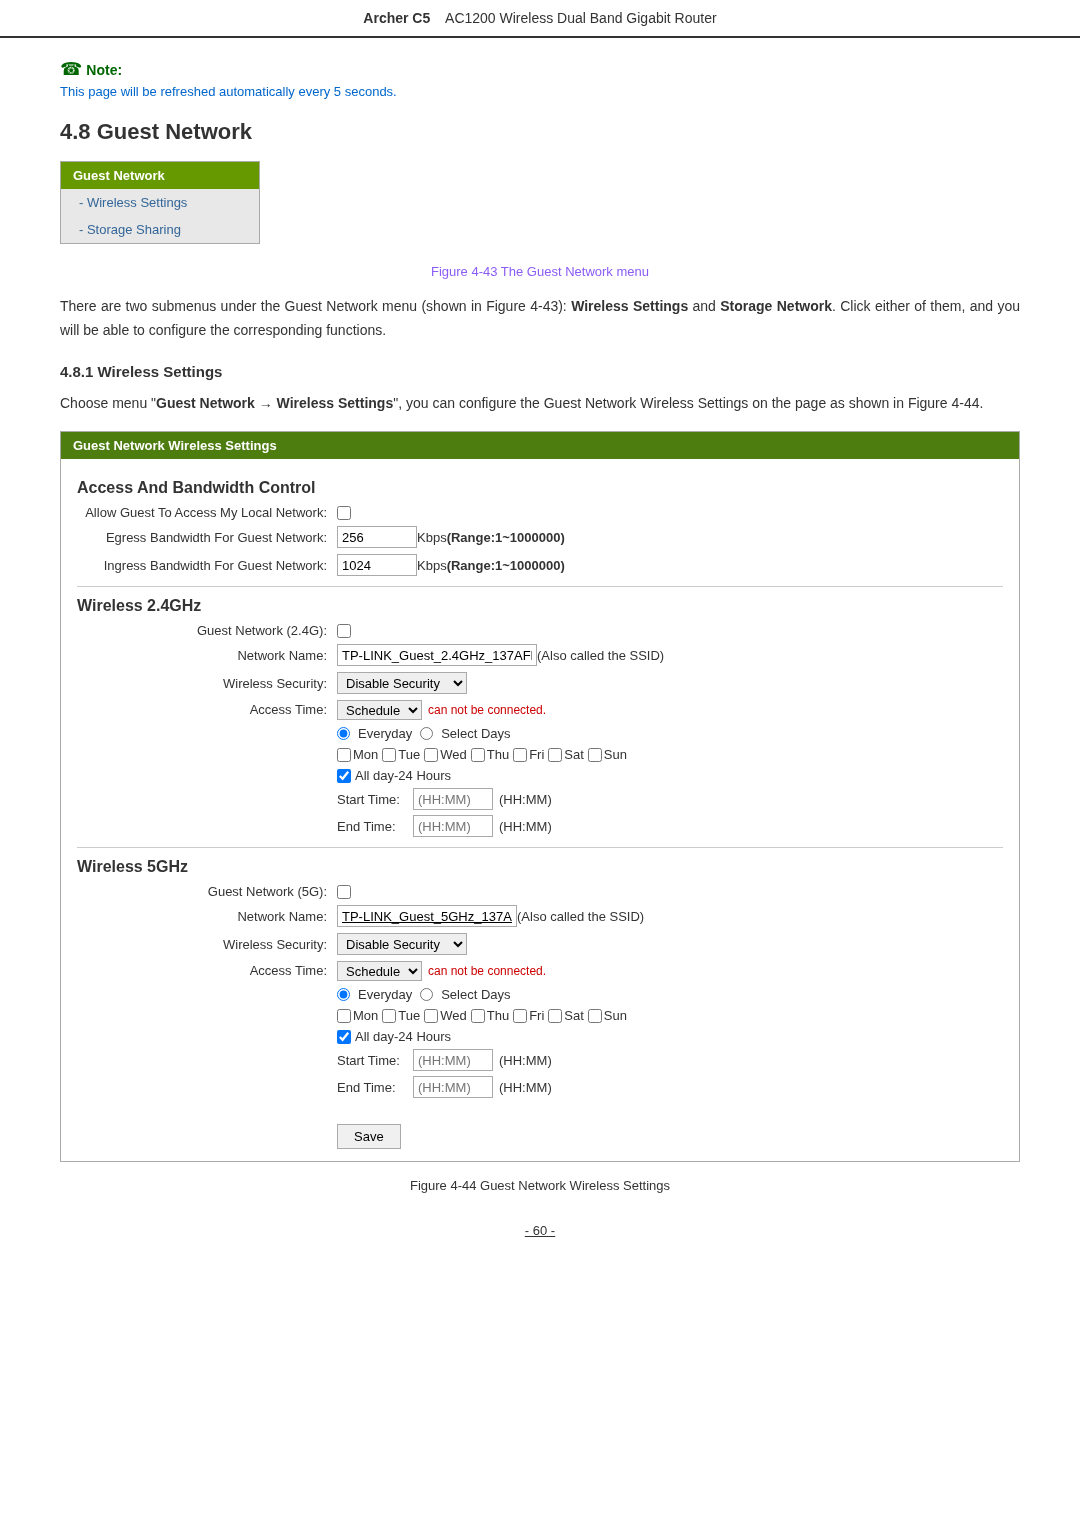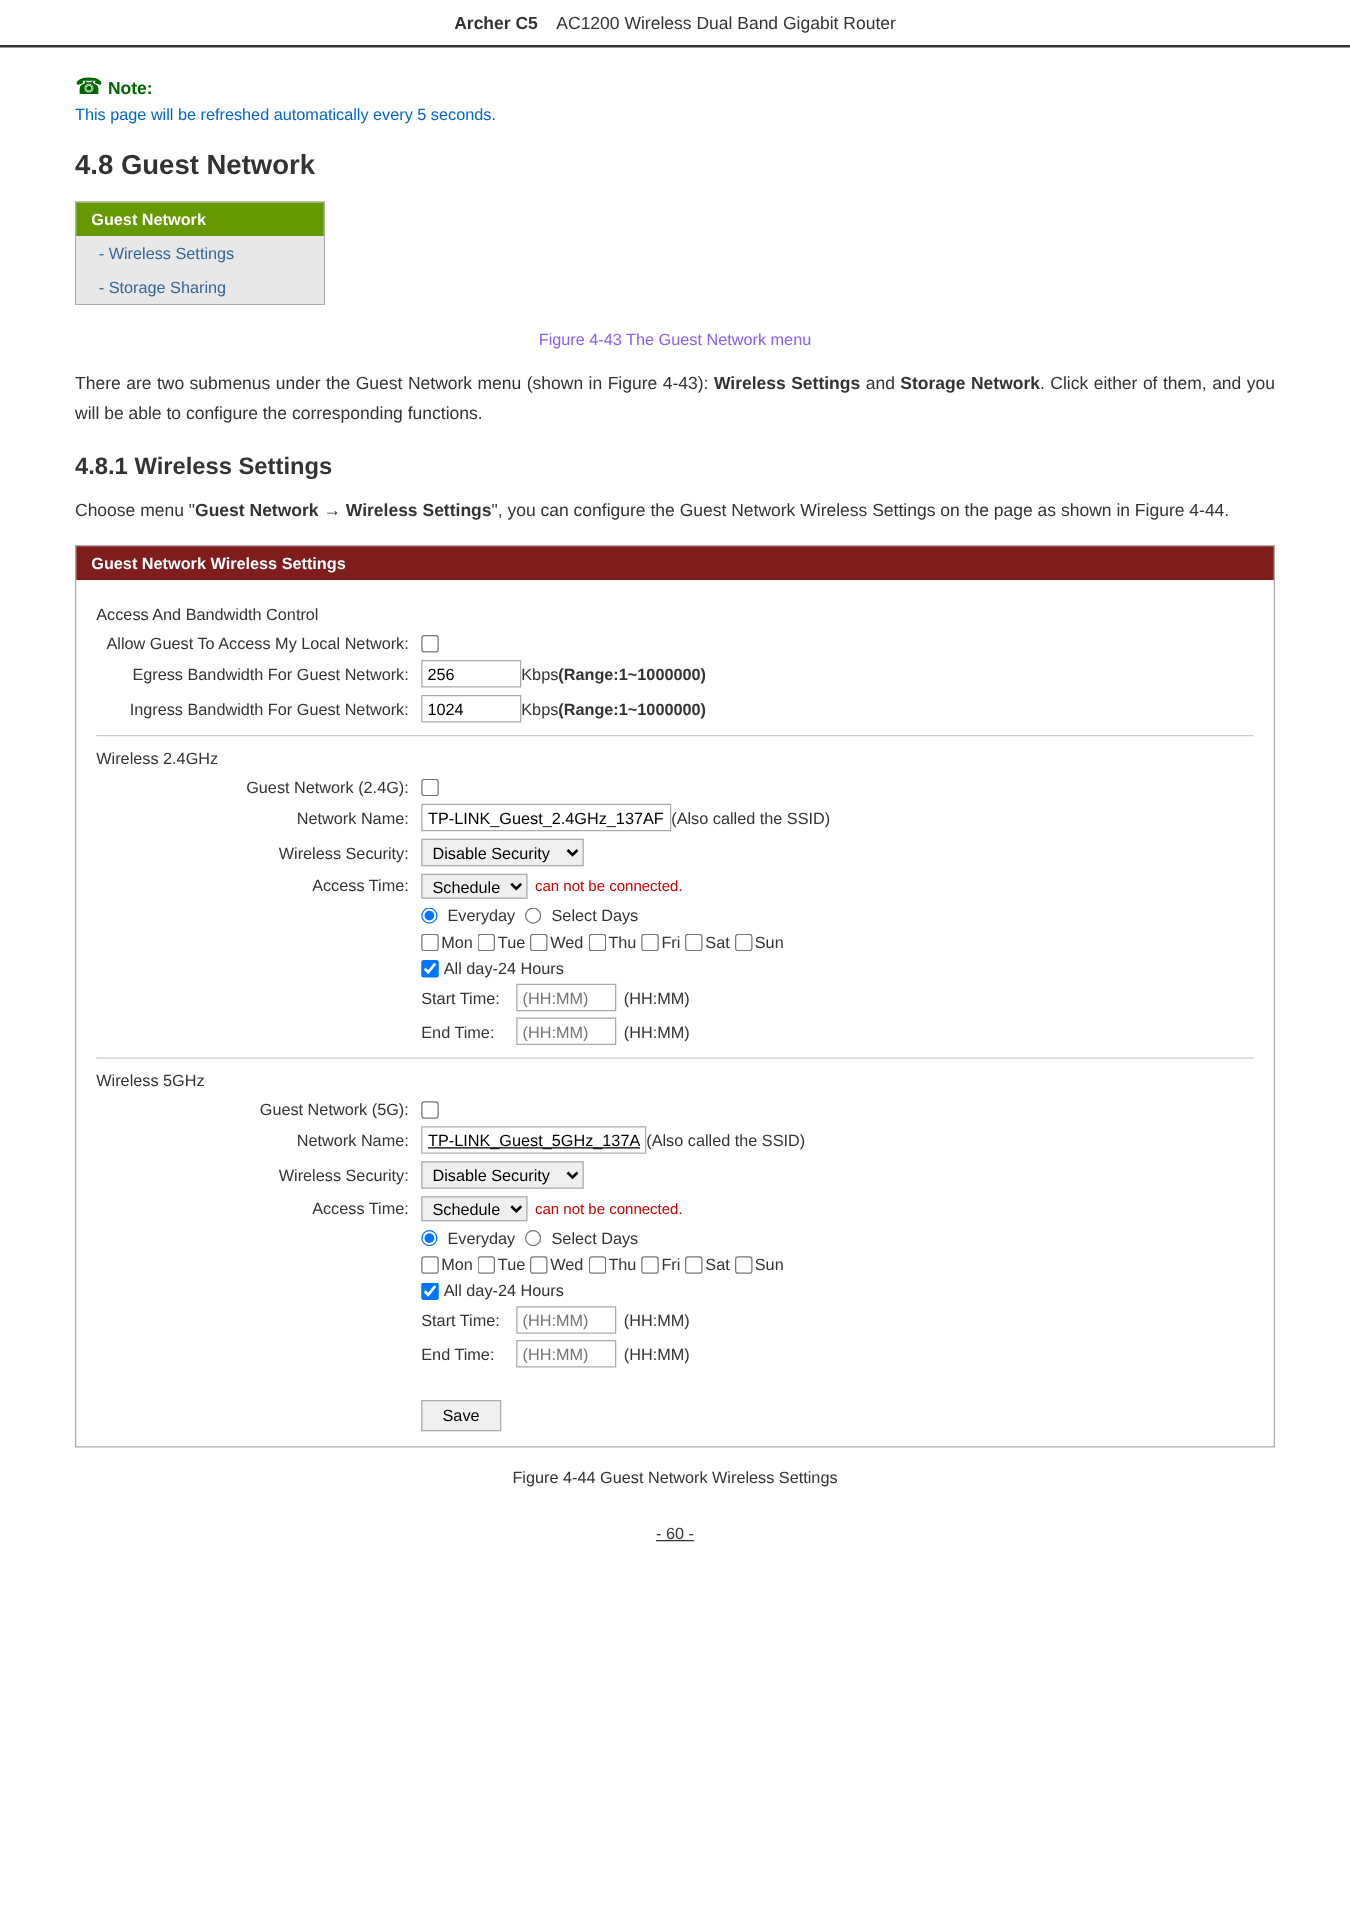--- a/index.html
+++ b/index.html
@@ -89,47 +89,47 @@
       line-height: 1.7;
       margin-bottom: 16px;
       text-align: justify;
     }
 
     .body-text strong {
       font-weight: bold;
     }
 
     .subsection-title {
-      font-size: 19px;
+      font-size: 15px;
       font-weight: bold;
       margin: 20px 0 12px 0;
     }
 
     
     .settings-box {
       border: 1px solid #aaa;
       margin: 16px 0;
       width: 100%;
     }
 
     .settings-box-header {
-      background: #7f1d1d;
+      background: #4d7c0f;
       color: #fff;
       font-weight: bold;
       font-size: 13px;
       padding: 6px 12px;
     }
 
     .settings-box-body {
       padding: 12px 16px;
     }
 
     .section-group-title {
-      font-weight: normal;
-      font-size: 13px;
+      font-weight: bold;
+      font-size: 16px;
       margin: 8px 0 8px 0;
     }
 
     .form-row {
       display: flex;
       align-items: center;
       margin-bottom: 6px;
       font-size: 13px;
     }
 

